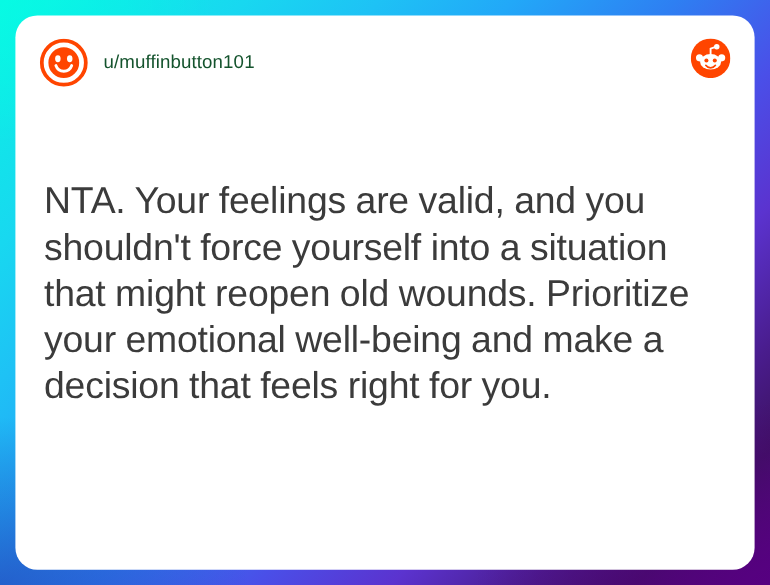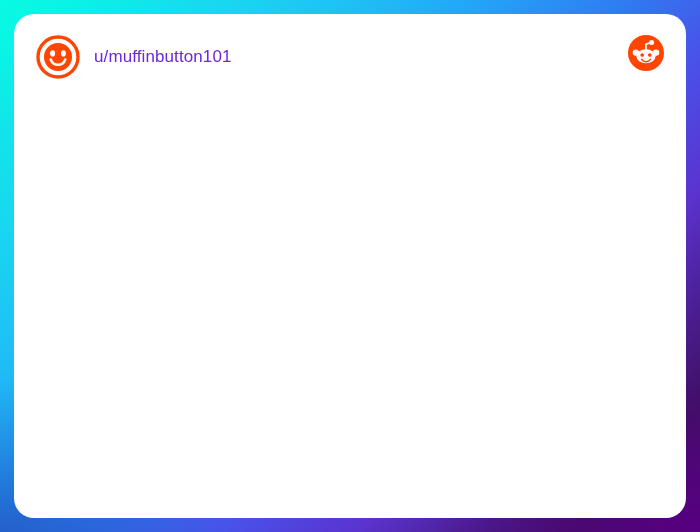--- a/index.html
+++ b/index.html
@@ -76,21 +76,21 @@
     width: 44px;
     height: 44px;
     flex: 0 0 44px;
     display: block;
   }
 
   .username {
     margin-left: 14px;
     font-size: 17px;
     letter-spacing: 0.1px;
-    color: #6d28d9;
+    color: #14532d;
     white-space: nowrap;
     font-family: "Liberation Sans", "DejaVu Sans", sans-serif;
   }
 
   .brand-logo {
     position: absolute;
     right: 22px;
     top: 21px;
     width: 36px;
     height: 36px;
@@ -140,15 +140,16 @@
           <circle cx="23.6" cy="7.4" r="2.5"></circle>
           <path d="M18 14.6 L18 9.2 L22.6 7.6" stroke="#ffffff" stroke-width="1.7" fill="none" stroke-linecap="round"></path>
         </g>
         <circle cx="14.2" cy="20.0" r="1.85" fill="#ff4500"></circle>
         <circle cx="21.8" cy="20.0" r="1.85" fill="#ff4500"></circle>
         <path d="M13.6 24.4 A 5.4 5.4 0 0 0 22.4 24.4" fill="none" stroke="#ff4500" stroke-width="1.5" stroke-linecap="round"></path>
       </svg>
 
     </div>
 
+    <div class="post-body">NTA. Your feelings are valid, and you shouldn't force yourself into a situation that might reopen old wounds. Prioritize your emotional well-being and make a decision that feels right for you.</div>
 
   </div>
 </div>
 
 </body></html>

